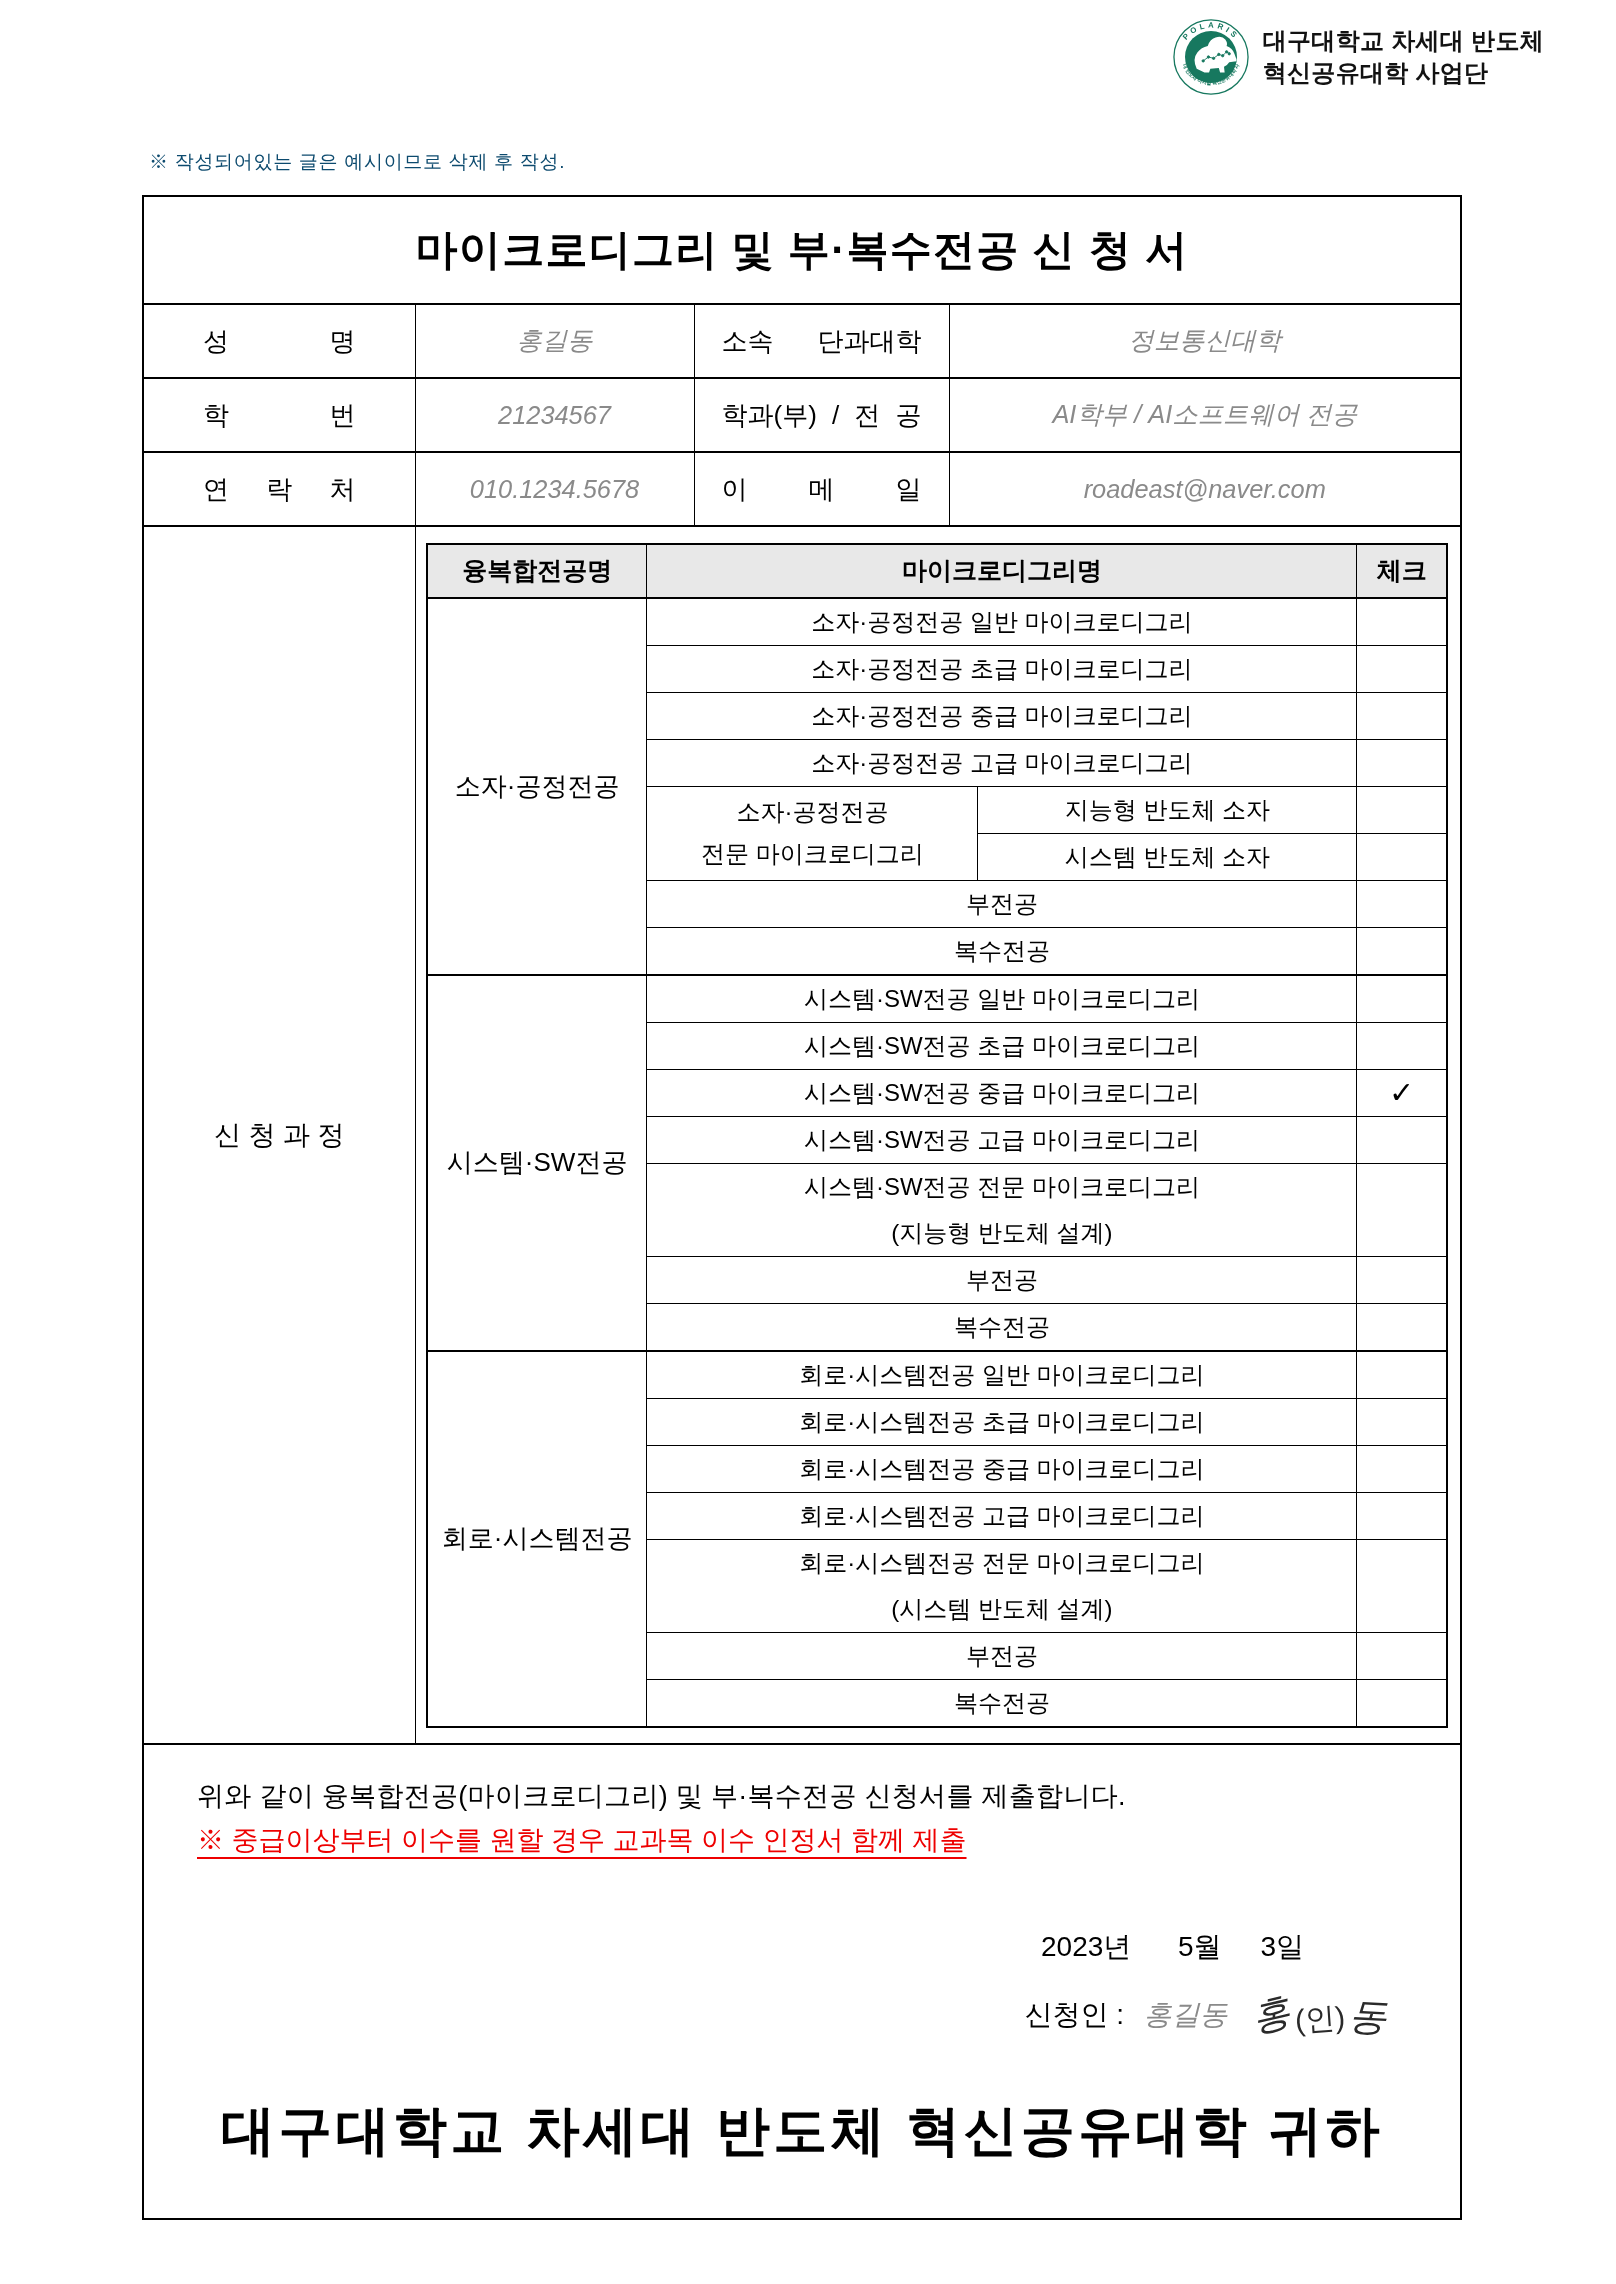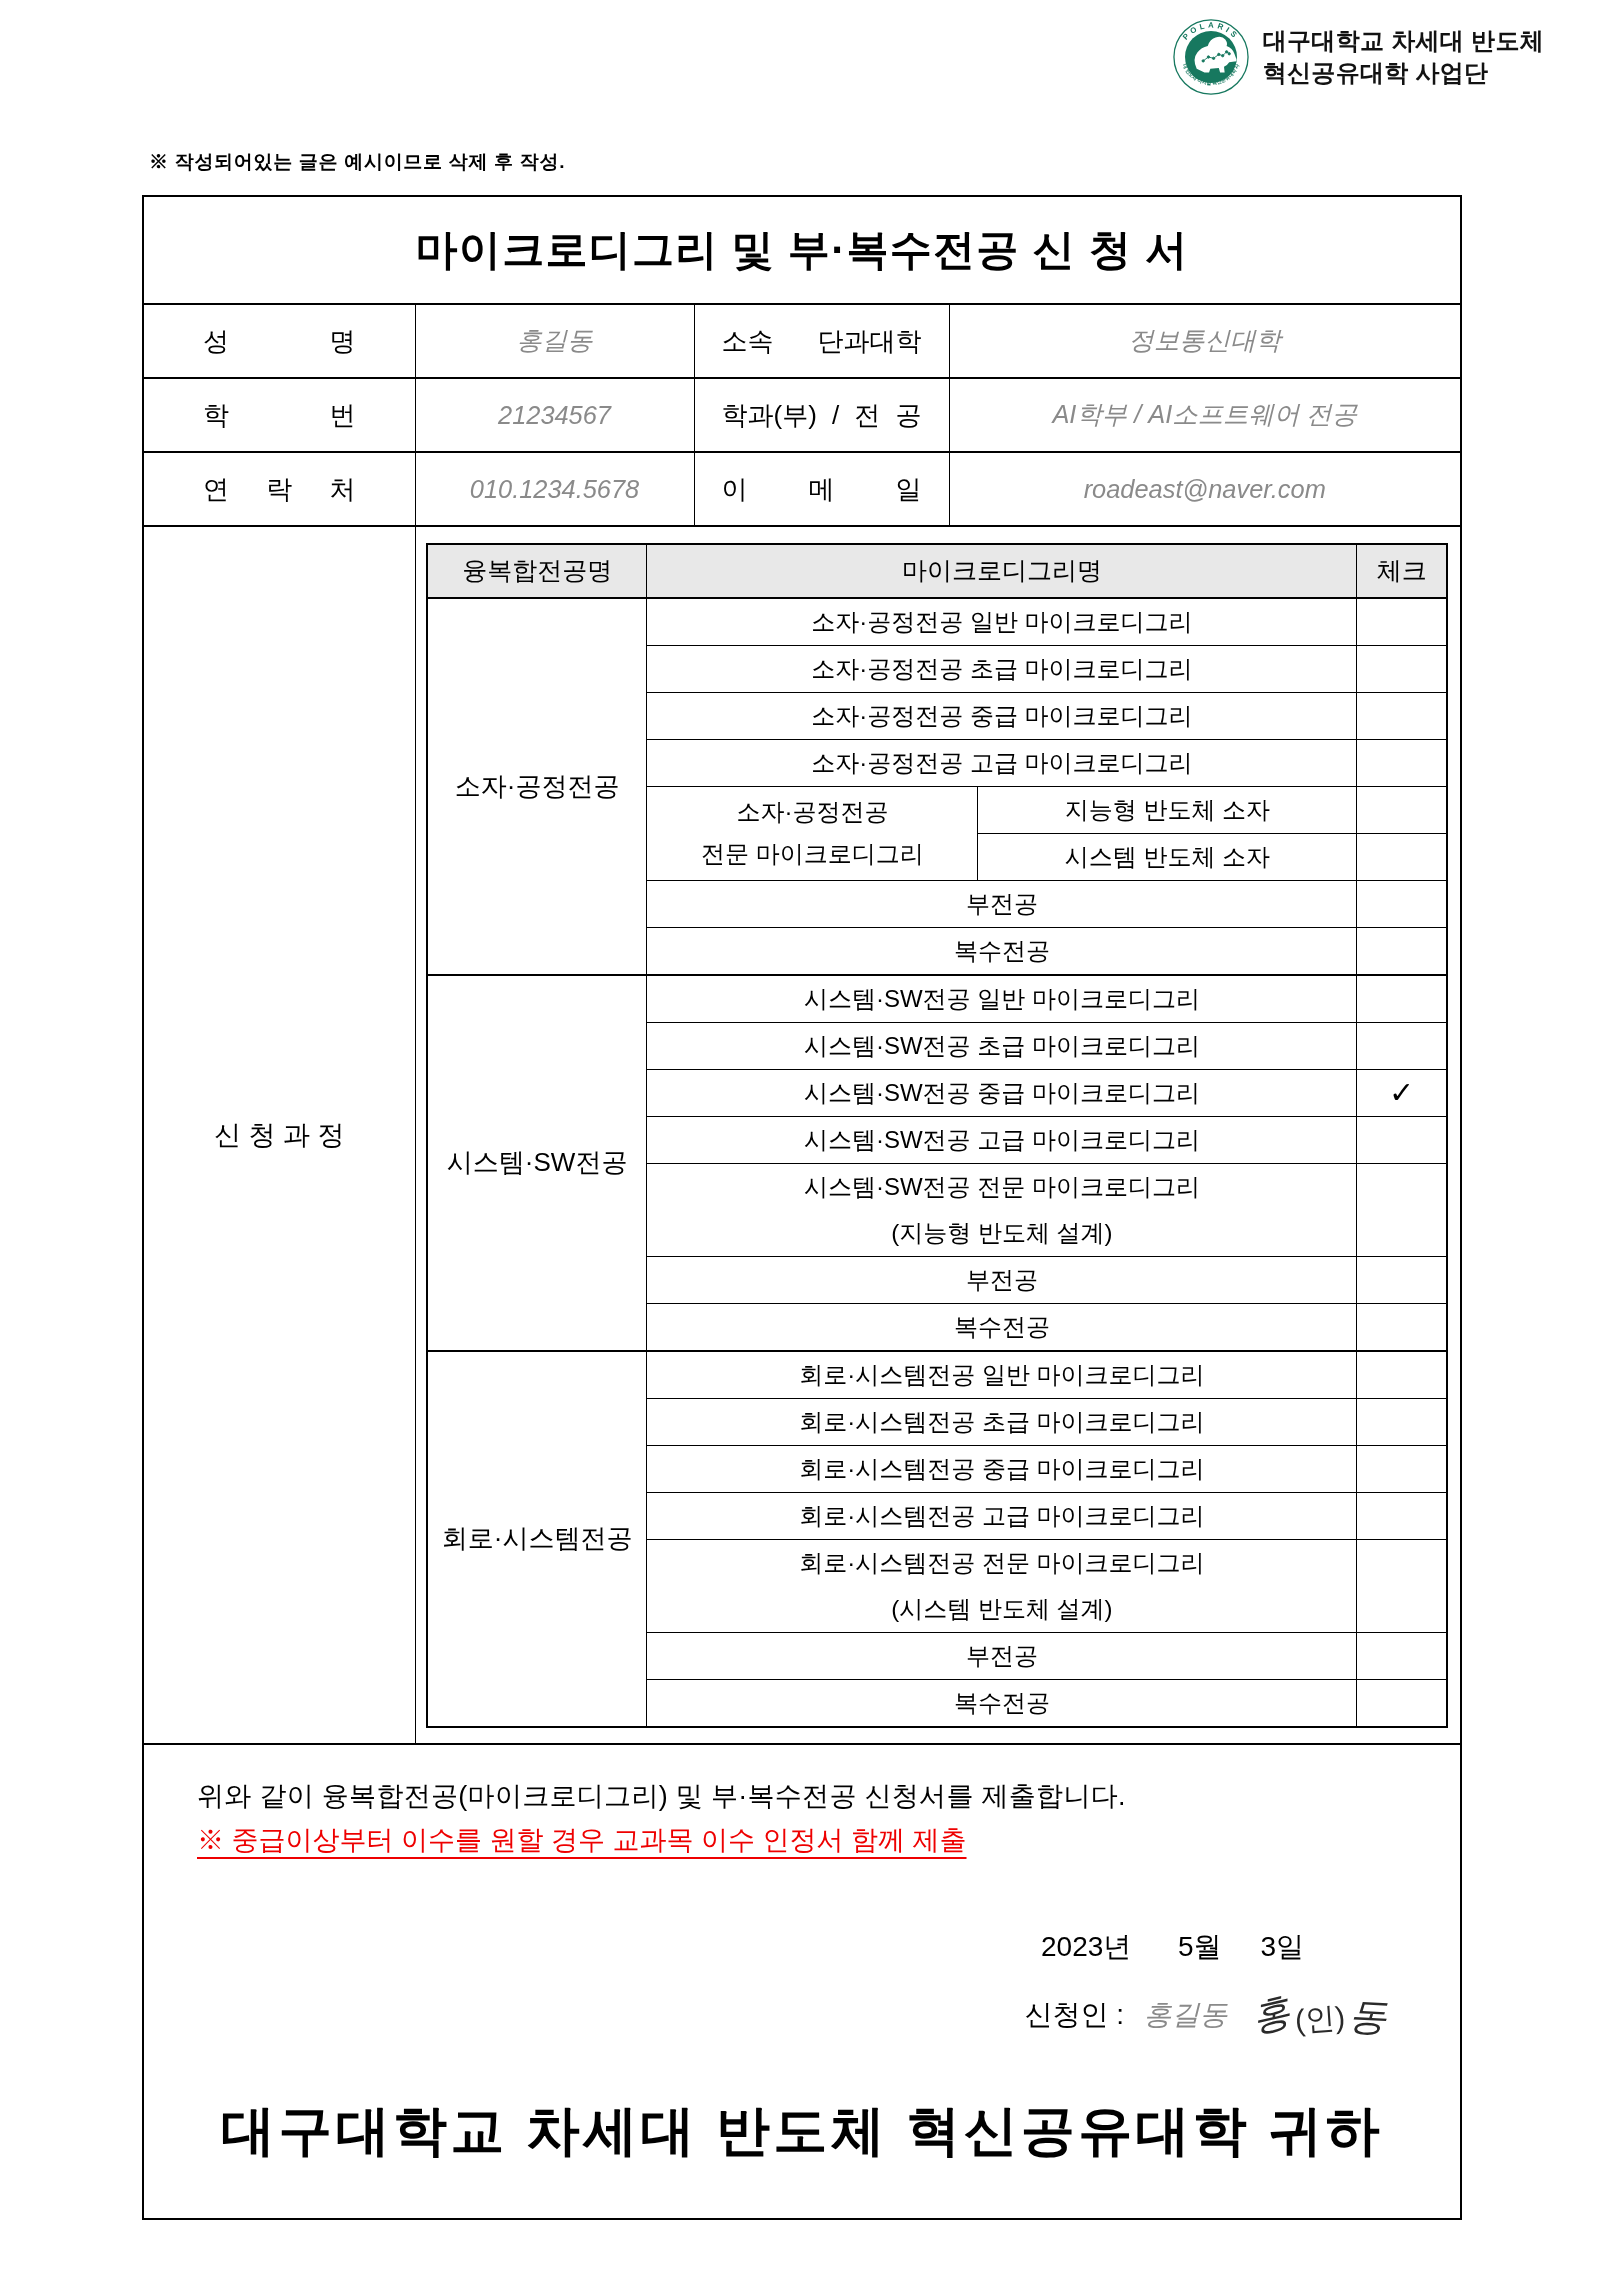--- a/index.html
+++ b/index.html
@@ -5,39 +5,39 @@
   html,body { margin:0; padding:0; background:#777; }
   .page {
     position:relative; width:1616px; height:2284px; background:#ffffff;
     font-family:"Liberation Sans", sans-serif; color:#000;
     margin:0 auto; overflow:hidden;
   }
   
   .logo { position:absolute; top:18px; right:72px; display:flex; align-items:center; gap:13px; }
   .logo-text { font-size:24px; font-weight:bold; line-height:1.32; color:#121212; letter-spacing:0.3px; }
   
-  .note { position:absolute; left:149px; top:149px; font-size:19px; color:#000000; letter-spacing:0.7px;font-weight:bold; }
+  .note { position:absolute; left:149px; top:149px; font-size:19px; color:#0c4a6e; letter-spacing:0.7px; }
   
   .doc { position:absolute; left:142px; top:195px; }
   table { border-collapse:collapse; table-layout:fixed;border-radius:28px; }
   table.outer { width:1318px; border:2.6px solid #000; }
   table.outer td { border-left:1.3px solid #000; border-right:1.3px solid #000;
                    border-top:2px solid #000; border-bottom:2px solid #000; }
   td.title-cell { height:104px; text-align:center; font-size:42px; font-weight:bold; letter-spacing:1.3px; }
   tr.info-row { height:74px; }
   td.lbl { text-align:justify; text-align-last:justify; font-size:26px; padding:0 59px; }
   td.lbl2 { text-align:justify; text-align-last:justify; font-size:26px; padding:0 27px; }
   td.val { text-align:center; font-size:25.4px; font-style:italic; color:#8a8a8a; }
   td.process-label { text-align:center; font-size:27px; }
   td.process-cell { vertical-align:top; padding:15.6px 0 15.6px 10.4px; }
   
   table.inner { width:1020px; border:2px solid #000; }
   table.inner td { border:1.3px solid #000; height:46px; text-align:center;
                    font-size:24px; padding:0; overflow:hidden; }
-  table.inner tr.hdr td { background:#e8e8e8; font-weight:normal; height:52px; font-size:25px; }
+  table.inner tr.hdr td { background:#e8e8e8; font-weight:bold; height:52px; font-size:25px; }
   table.inner tr.gstart td { border-top:2px solid #000; }
   table.inner td.gname { font-size:26px; background:#fff; }
   table.inner td.chk { font-size:30px; }
   table.inner td.twoLine span { display:block; line-height:42px; }
   table.inner td.dbl { height:91px; }
   table.inner td.dbl span { display:block; line-height:46px; }
   
   td.bottom-cell { vertical-align:top; padding:0; height:473px; }
   .statement { margin:33px 0 0 53px; font-size:27px; letter-spacing:0.3px; }
   .rednote { margin:7.8px 0 0 53px; font-size:27px; color:#ee0000;

